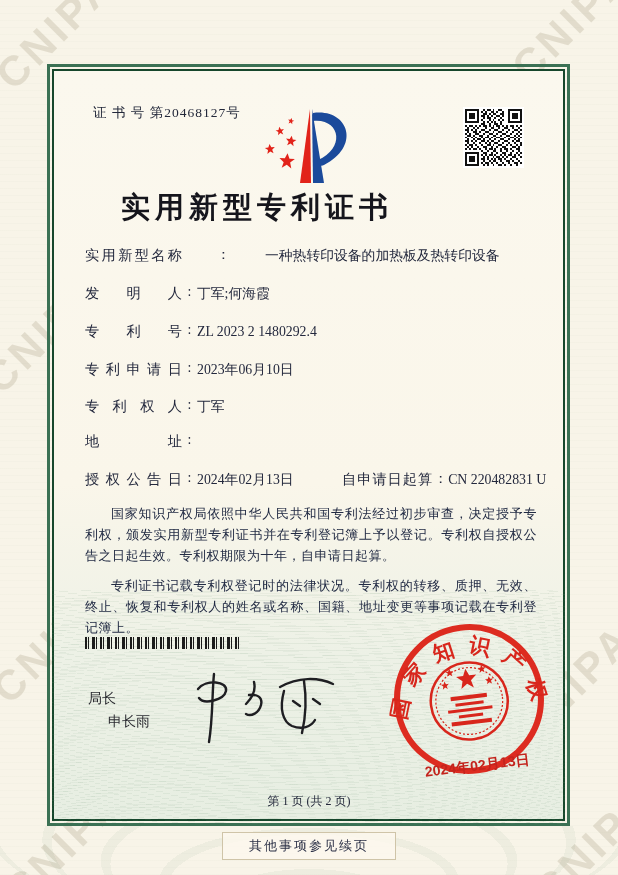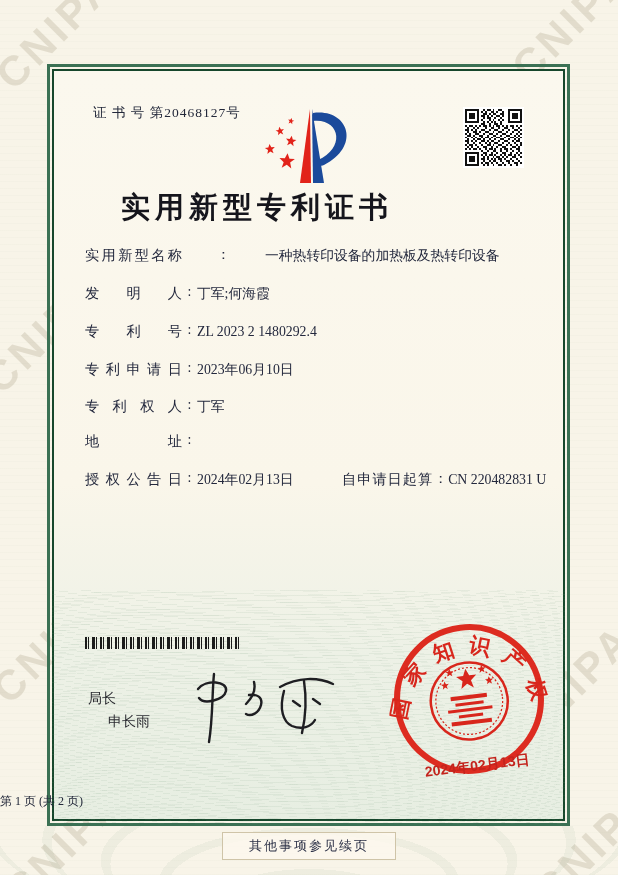--- a/index.html
+++ b/index.html
@@ -67,21 +67,21 @@
     background:repeating-linear-gradient(90deg,
       #1b1b1b 0 2px, transparent 2px 3px,
       #1b1b1b 3px 4px, transparent 4px 7px,
       #1b1b1b 7px 10px, transparent 10px 11px,
       #1b1b1b 11px 12px, transparent 12px 15px);
   }
   .sig-title{position:absolute;left:88px;top:690px;font-size:14px;font-family:"Liberation Sans","DejaVu Sans",sans-serif;color:#2a2a30;}
   .sig-name{position:absolute;left:88px;top:713px;font-size:14px;font-family:"Liberation Sans","DejaVu Sans",sans-serif;color:#2a2a30;margin-left:20px;}
   .sig-hand{position:absolute;left:175px;top:668px;width:172px;height:80px;}
   .seal{position:absolute;left:388px;top:618px;width:162px;height:162px;transform:rotate(-7deg);}
-  .page-info{position:absolute;left:0;width:618px;top:793px;text-align:left;font-size:12px;color:#23283a;}
+  .page-info{position:absolute;left:0;width:618px;top:793px;text-align:center;font-size:12px;color:#23283a;}
   .cont-box{
     position:absolute;left:50%;top:832px;transform:translateX(-50%);
     border:1px solid #cfc4a8;background:rgba(252,248,238,0.8);
     padding:4px 26px;font-size:13px;letter-spacing:2px;color:#2b3046;white-space:nowrap;font-family:Liberation Serif, serif;
   }
 </style>
 </head>
 <body>
 
 <div class="sheet">
@@ -191,20 +191,24 @@
   </div>
   <div class="row" style="top:470px;">
     <span class="lbl">授权公告日</span>
     <span class="sep">:</span>
     <span class="val" style="width:145px;">2024年02月13日</span>
     <span class="lbl2">自申请日起算</span>
     <span class="sep">：</span>
     <span class="val">CN 220482831 U</span>
   </div>
 
+  <div class="paras" style="top:503px;">
+    <p>国家知识产权局依照中华人民共和国专利法经过初步审查，决定授予专利权，颁发实用新型专利证书并在专利登记簿上予以登记。专利权自授权公告之日起生效。专利权期限为十年，自申请日起算。</p>
+    <p>专利证书记载专利权登记时的法律状况。专利权的转移、质押、无效、终止、恢复和专利权人的姓名或名称、国籍、地址变更等事项记载在专利登记簿上。</p>
+  </div>
 
   <div class="barcode"></div>
 
   <div class="sig-title">局长</div>
   <div class="sig-name">申长雨</div>
   <svg class="sig-hand" viewBox="0 0 170 80">
     <g fill="none" stroke="#1e1e22" stroke-width="2.4" stroke-linecap="round">
       <path d="M38,6 C36,24 37,50 33,74"></path>
       <path d="M22,21 C30,11 52,13 50,23 C48,32 28,37 23,30"></path>
       <path d="M78,14 C80,22 76,30 70,36"></path>

